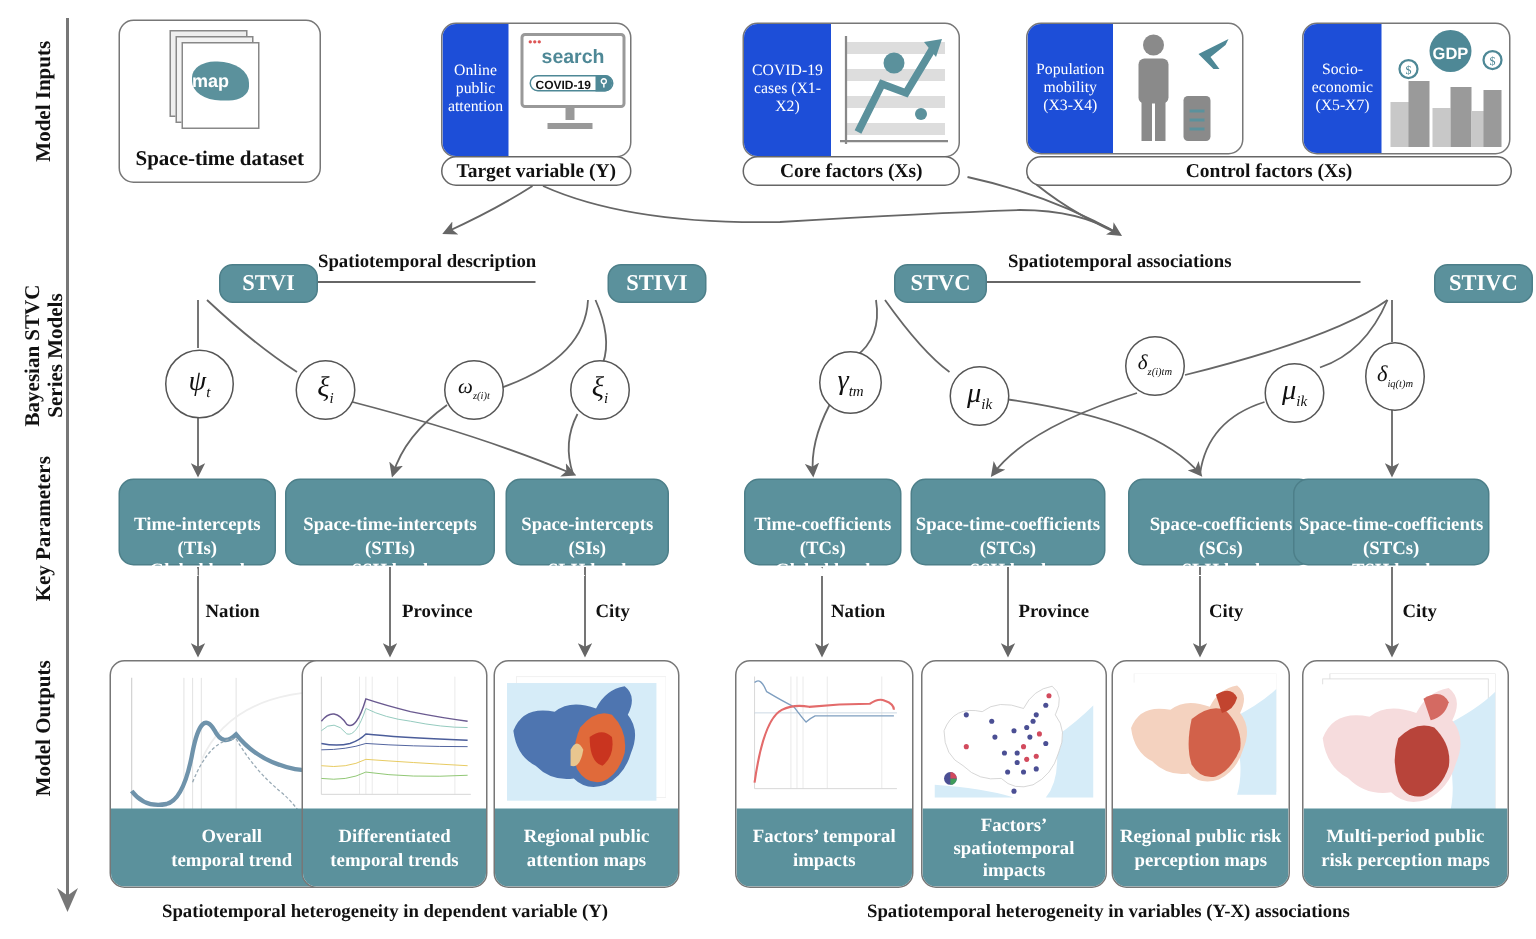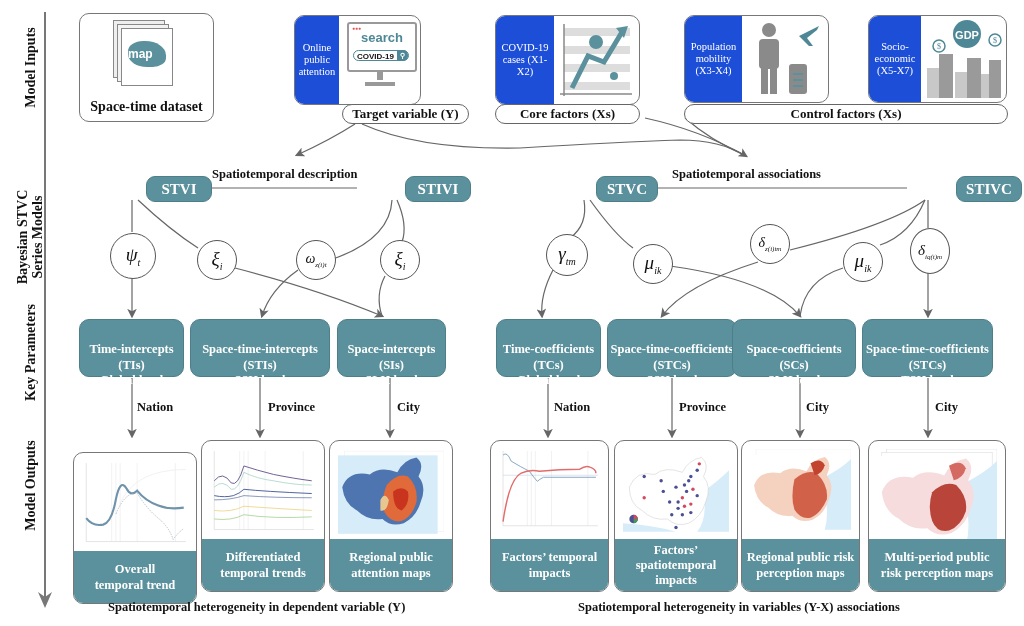--- a/index.html
+++ b/index.html
@@ -95,21 +95,21 @@
     <div class="abs" style="left:3px;top:2px;font-size:5px;color:#d55;">●●●</div>
     <div class="abs" style="left:0;right:0;top:6px;text-align:center;color:#4e8896;font-weight:bold;font-size:13px;font-family:'Liberation Sans',sans-serif;">search</div>
     <div class="abs" style="left:4px;top:26px;width:56px;height:11px;border:1.5px solid #4e8896;border-radius:6px;font-size:8px;font-weight:bold;line-height:11px;padding-left:3px;font-family:'Liberation Sans',sans-serif;box-sizing:border-box;">
       <span>COVID-19</span>
       <span class="abs" style="right:0;top:-1px;width:11px;height:11px;background:#4e8896;color:#fff;font-size:7px;text-align:center;border-radius:0 5px 5px 0;">⚲</span>
     </div>
   </div>
   <div class="abs" style="left:82px;top:54px;width:6px;height:10px;background:#999;"></div>
   <div class="abs" style="left:70px;top:66px;width:30px;height:4px;background:#999;"></div>
 </div>
-<div class="pill" style="left:294px;top:104px;width:125px;height:18px;margin-left:48px;">Target variable (Y)</div>
+<div class="pill" style="left:294px;top:104px;width:125px;height:18px;">Target variable (Y)</div>
 
 <div class="card" style="left:495px;top:15px;width:143px;height:88px;">
   <div class="inlabel" style="width:58px;">COVID-19 cases (X1-X2)</div>
   <svg class="abs" style="left:62px;top:4px;" width="76" height="80">
     <rect x="6" y="8" width="66" height="8" fill="#ddd"></rect>
       <rect x="6" y="26" width="66" height="8" fill="#ddd"></rect>
       <rect x="6" y="44" width="66" height="8" fill="#ddd"></rect>
       <rect x="6" y="62" width="66" height="8" fill="#ddd"></rect>
     <line x1="6" y1="4" x2="6" y2="76" stroke="#888" stroke-width="1.5"></line>
     <line x1="2" y1="74" x2="74" y2="74" stroke="#888" stroke-width="1.5"></line>
@@ -170,32 +170,32 @@
 <div class="param" style="left:633px;top:244px;width:38px;height:38px;line-height:36px;"><span>μ</span><sub>ik</sub></div>
 <div class="param" style="left:750px;top:224px;width:38px;height:38px;line-height:36px;font-size:14px;"><span>δ</span><sub style="font-size:7px;">z(i)tm</sub></div>
 <div class="param" style="left:843px;top:242px;width:38px;height:38px;line-height:36px;"><span>μ</span><sub>ik</sub></div>
 <div class="param" style="left:910px;top:228px;width:38px;height:44px;line-height:42px;font-size:15px;"><span>δ</span><sub style="font-size:7px;">iq(t)m</sub></div>
 
 <div class="kp" style="left:79px;top:319px;width:105px;height:58px;"><span>Time-intercepts</span><br><span>(TIs)</span><br><span>Global level</span></div>
 <div class="kp" style="left:190px;top:319px;width:140px;height:58px;"><span>Space-time-intercepts</span><br><span>(STIs)</span><br><span>SSH level</span></div>
 <div class="kp" style="left:337px;top:319px;width:109px;height:58px;"><span>Space-intercepts</span><br><span>(SIs)</span><br><span>SLH level</span></div>
 <div class="kp" style="left:496px;top:319px;width:105px;height:58px;"><span>Time-coefficients</span><br><span>(TCs)</span><br><span>Global level</span></div>
 <div class="kp" style="left:607px;top:319px;width:130px;height:58px;"><span>Space-time-coefficients</span><br><span>(STCs)</span><br><span>SSH level</span></div>
-<div class="kp" style="left:732px;top:319px;width:124px;height:58px;font-family:Liberation Serif, serif;"><span>Space-coefficients</span><br><span>(SCs)</span><br><span>SLH level</span></div>
+<div class="kp" style="left:752px;top:319px;width:124px;height:58px;font-family:Liberation Serif, serif;"><span>Space-coefficients</span><br><span>(SCs)</span><br><span>SLH level</span></div>
 <div class="kp" style="left:862px;top:319px;width:131px;height:58px;"><span>Space-time-coefficients</span><br><span>(STCs)</span><br><span>TSH level</span></div>
 
 <div class="lvl" style="left:137px;top:400px;">Nation</div>
 <div class="lvl" style="left:268px;top:400px;">Province</div>
 <div class="lvl" style="left:397px;top:400px;">City</div>
 <div class="lvl" style="left:554px;top:400px;">Nation</div>
 <div class="lvl" style="left:679px;top:400px;">Province</div>
 <div class="lvl" style="left:806px;top:400px;">City</div>
 <div class="lvl" style="left:935px;top:400px;">City</div>
 
-<div class="out" style="left:73px;top:452px;width:122px;height:150px;">
+<div class="out" style="left:73px;top:440px;width:122px;height:150px;padding-left:39px;">
   <svg class="pic" viewBox="0 0 100 80" preserveAspectRatio="none">
     <line x1="4" y1="2" x2="4" y2="76" stroke="#ccc" stroke-width="0.5"></line>
       <line x1="4" y1="76" x2="98" y2="76" stroke="#ccc" stroke-width="0.5"></line>
     <line x1="28" y1="2" x2="28" y2="76" stroke="#ddd" stroke-width="0.4"></line>
       <line x1="32" y1="2" x2="32" y2="76" stroke="#ddd" stroke-width="0.4"></line>
       <line x1="36" y1="2" x2="36" y2="76" stroke="#ddd" stroke-width="0.4"></line>
       <line x1="52" y1="2" x2="52" y2="76" stroke="#ddd" stroke-width="0.4"></line>
       <line x1="88" y1="2" x2="88" y2="76" stroke="#ddd" stroke-width="0.4"></line>
     <path d="M36,40 Q50,8 98,8" fill="none" stroke="#eee" stroke-width="0.8"></path>
     <path d="M4,54 Q10,62 20,60 Q28,58 32,36 Q36,16 42,26 Q46,34 52,28 Q60,38 72,42 Q82,46 96,44" fill="none" stroke="#6f93ab" stroke-width="2"></path>

